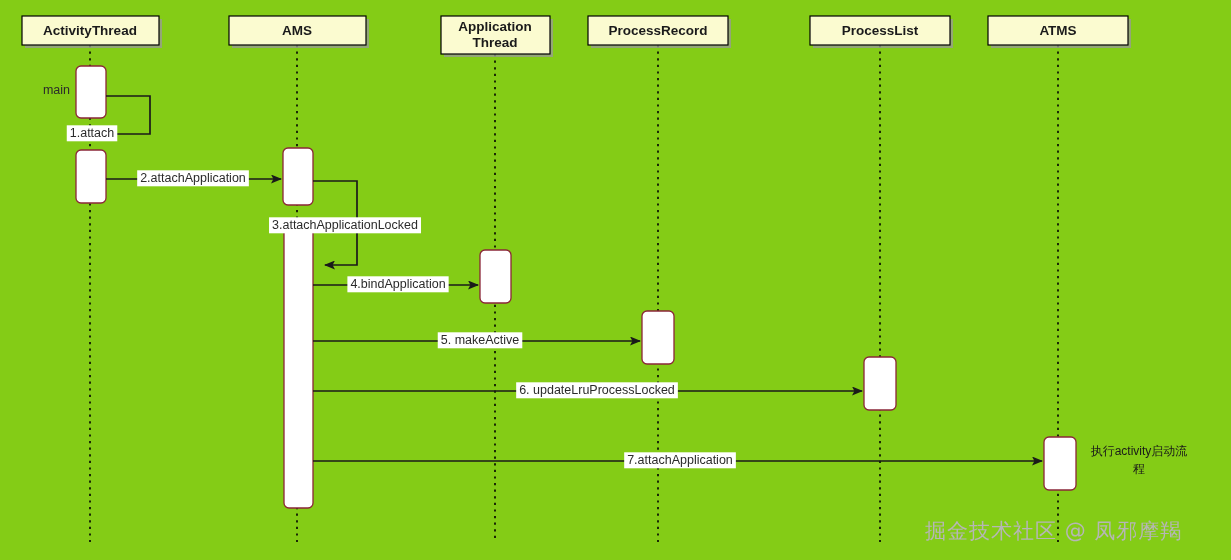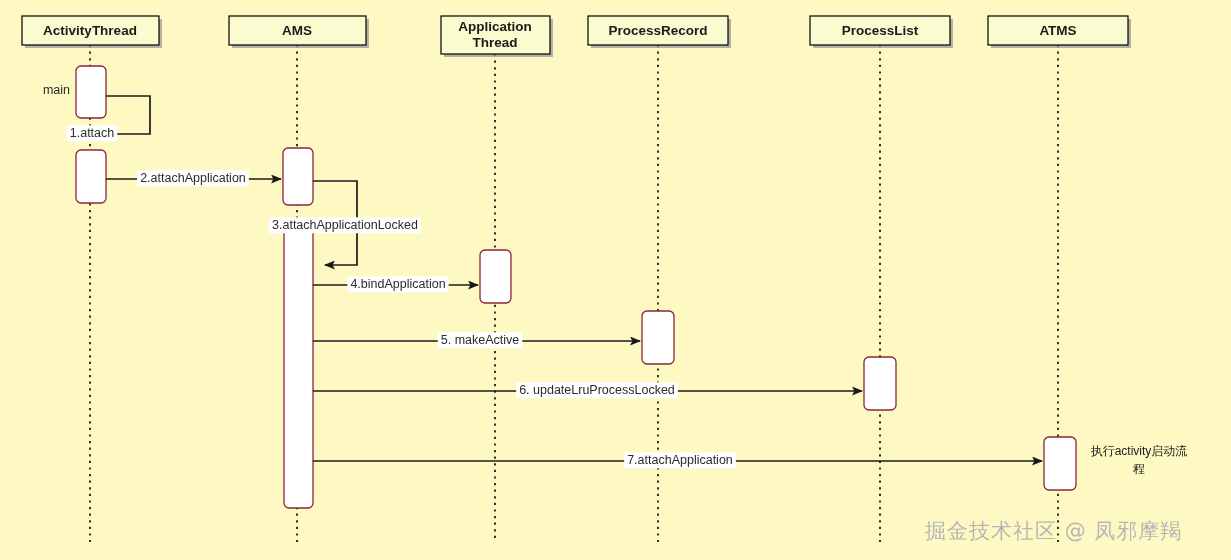--- a/index.html
+++ b/index.html
@@ -8,21 +8,21 @@
     padding: 0;
     background: #ffffff;
   }
   body {
     font-family: "Liberation Sans", "DejaVu Sans", sans-serif;
   }
   #diagram-root {
     position: relative;
     width: 1231px;
     height: 560px;
-    background: #fef9c3;
+    background: #84cc16;
     overflow: hidden;
   }
   svg#seq-svg {
     position: absolute;
     left: 0;
     top: 0;
     width: 1231px;
     height: 560px;
     display: block;
   }

